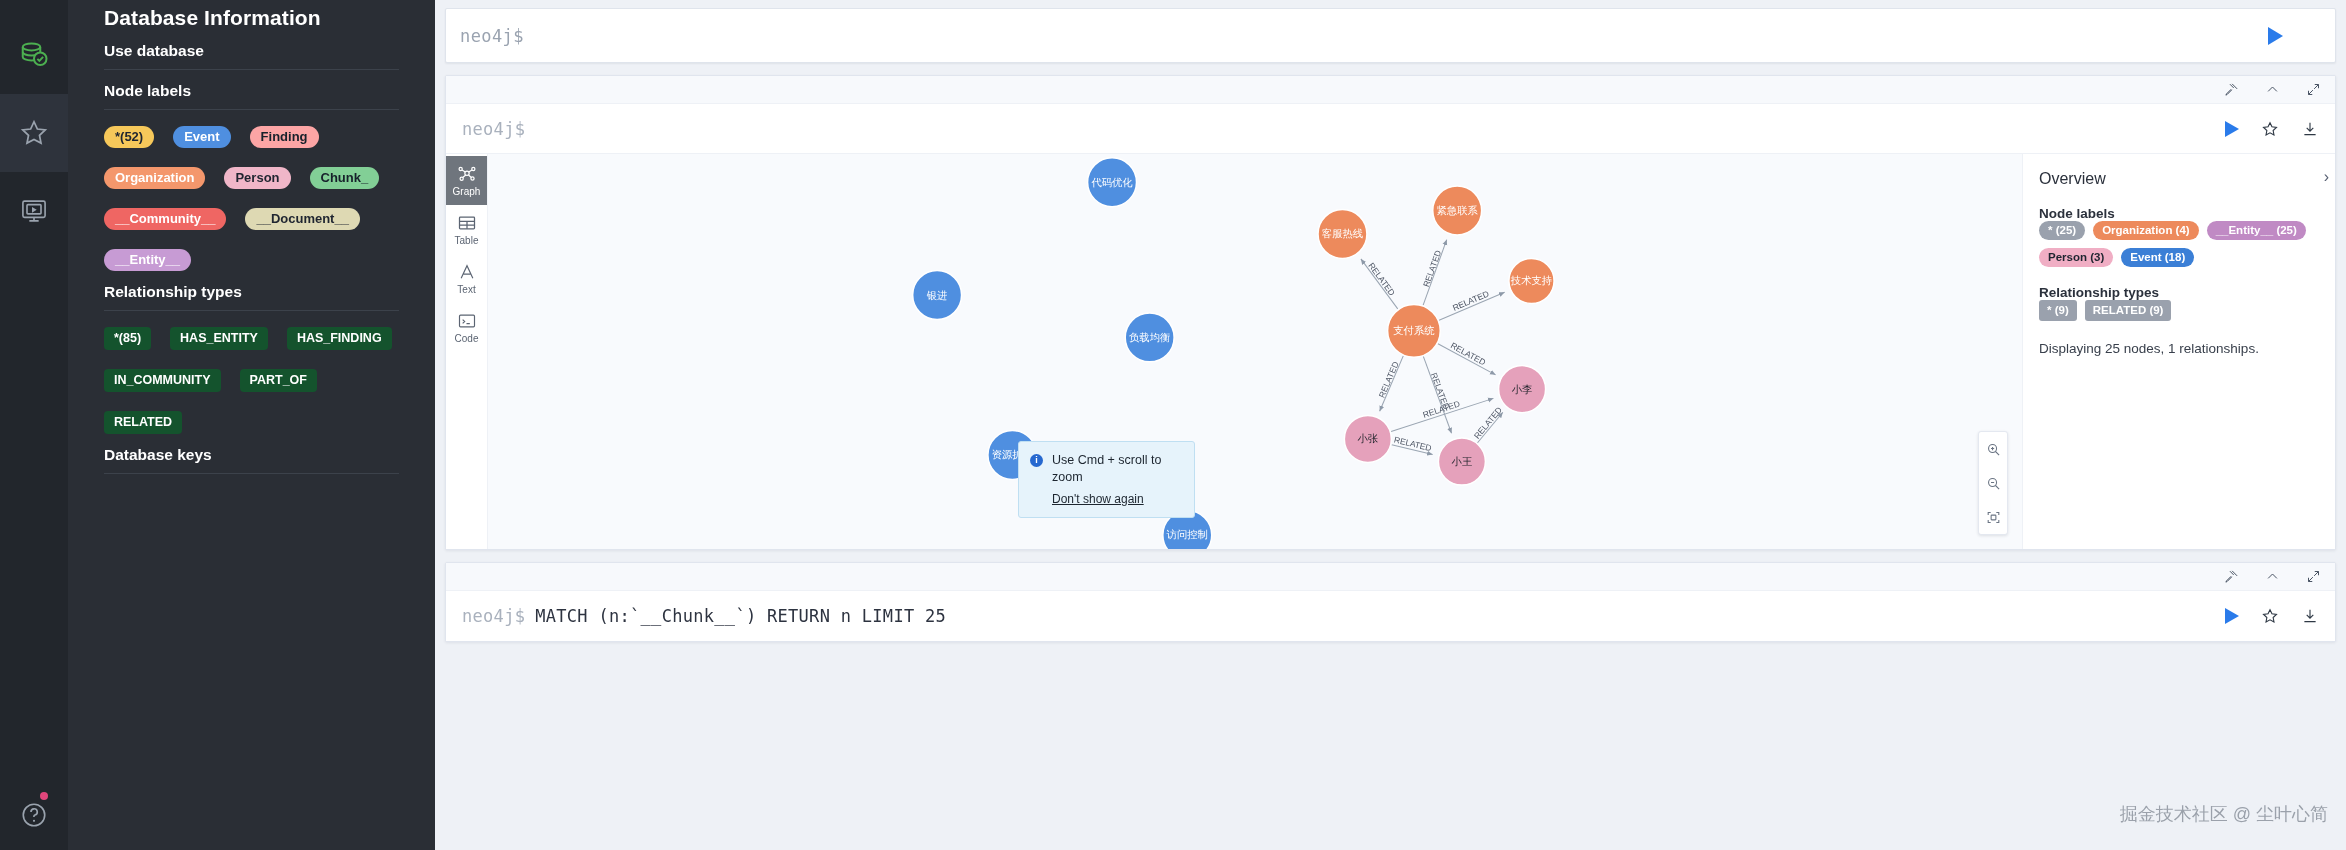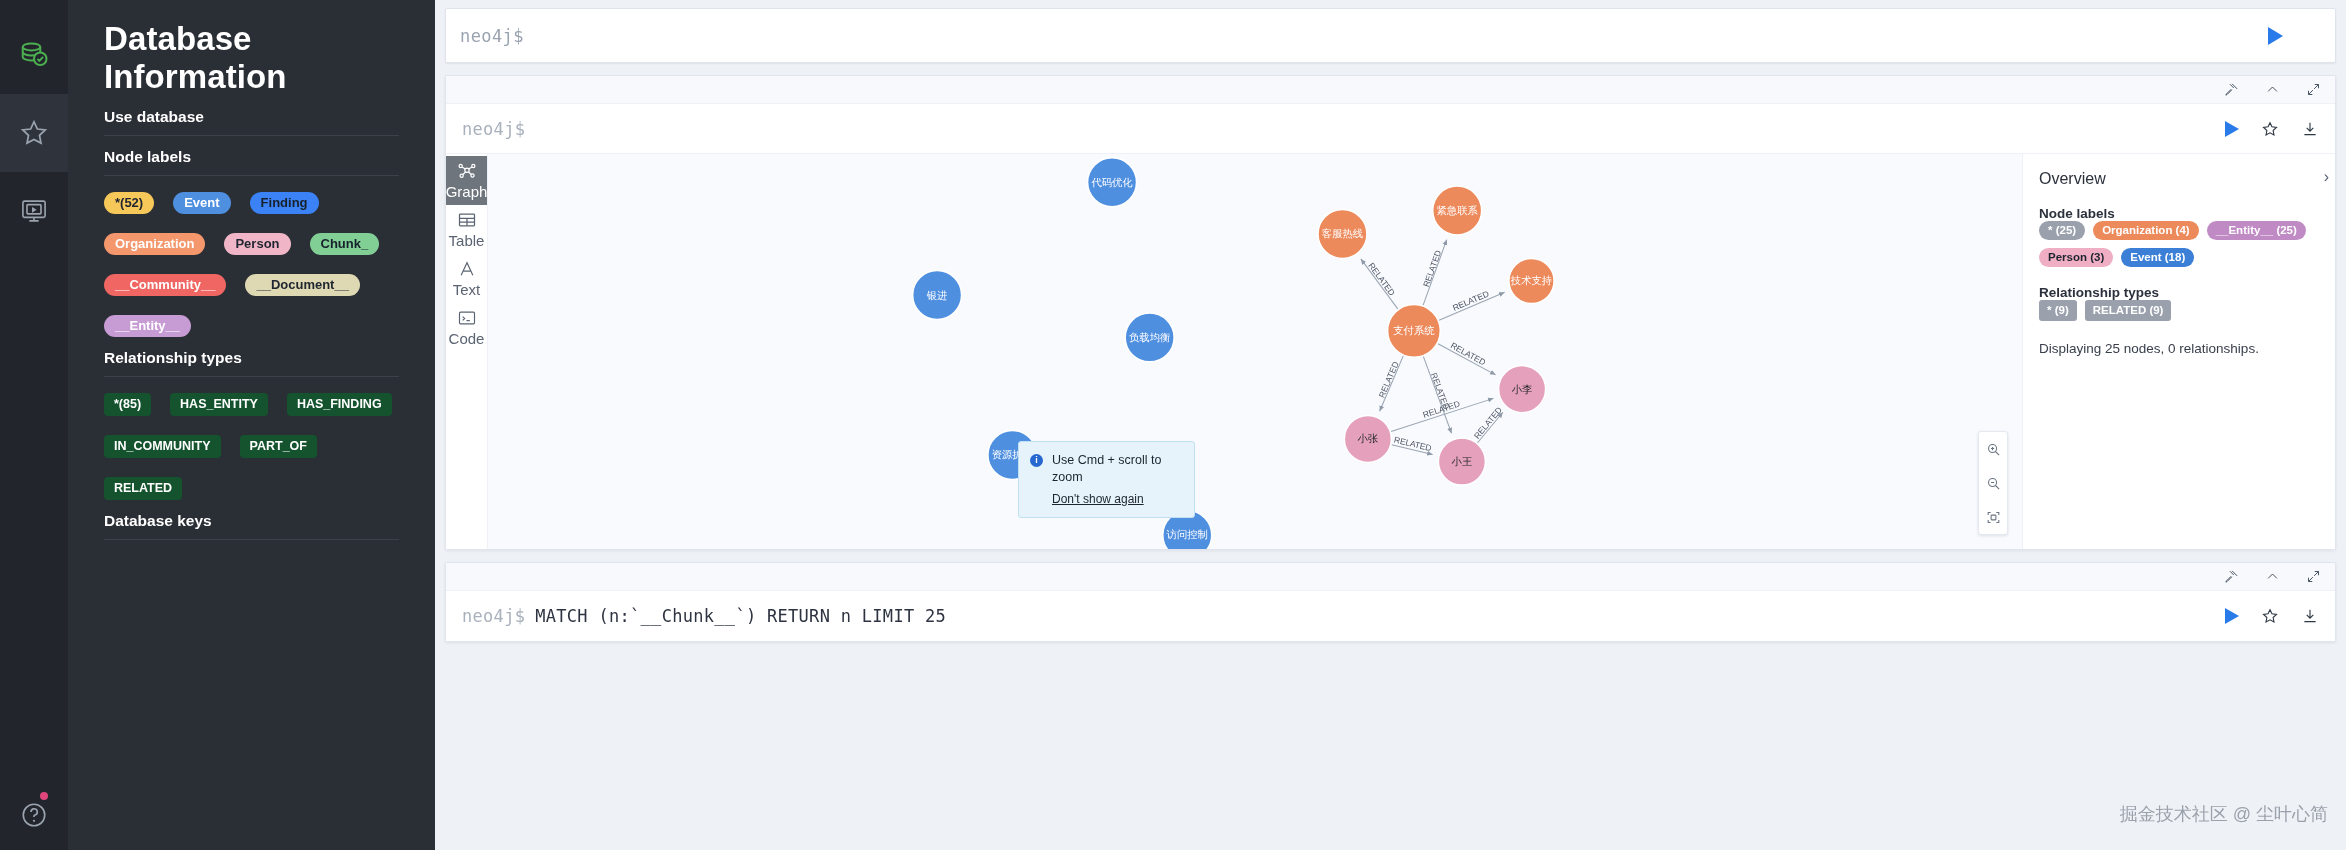--- a/index.html
+++ b/index.html
@@ -31,22 +31,22 @@
     border-radius: 50%; background: #e0467c;
   }
 
   
   #sidebar {
     position: absolute; left: 68px; top: 0; width: 367px; height: 850px;
     background: #2a2e35; overflow: hidden; padding: 0 36px;
     color: #eaeef2;
   }
   #sidebar h1 {
-    font-size: 33px; font-weight: bold; letter-spacing: .1px;
-    padding-top: 20px; color: #fff;
+    font-size: 21px; font-weight: bold; letter-spacing: .1px;
+    padding-top: 6px; color: #fff;
   }
   .sb-section-title {
     font-size: 15.5px; font-weight: bold; color: #fff; margin-top: 12px;
   }
   .sb-rule { height: 1px; background: #3c424b; margin-top: 9px; }
   .sb-select {
     margin-top: 14px; height: 33px; width: 100%; background: #fff;
     border: none; border-radius: 2px; display: flex; align-items: center;
     justify-content: space-between; padding: 0 10px; cursor: pointer;
     font-size: 14.5px; color: #20242a;
@@ -115,21 +115,21 @@
 
   
   .frame-body { display: flex; height: 395px; }
   .view-tabs {
     width: 42px; background: #fff; border-right: 1px solid #eef1f6;
     padding-top: 2px; flex-shrink: 0;
   }
   .vtab {
     height: 49px; display: flex; flex-direction: column; align-items: center;
     justify-content: center; gap: 2px; cursor: pointer; color: #5d6personal;
-    color: #5b6472; font-size: 15px;
+    color: #5b6472; font-size: 10px;
   }
   .vtab.active { background: #6f757d; color: #fff; }
   .graph-canvas {
     flex: 1; position: relative; background: #f8fafd; overflow: hidden;
   }
   .side-panel {
     width: 313px; background: #fff; border-left: 1px solid #eef1f6;
     padding: 16px 18px 0 16px; position: relative; flex-shrink: 0;
   }
   .sp-title { font-size: 16px; color: #2b313c; }
@@ -236,21 +236,21 @@
   <h1>Database Information</h1>
 
   <div class="sb-section-title">Use database</div>
   <div class="sb-rule"></div>
 
   <div class="sb-section-title">Node labels</div>
   <div class="sb-rule"></div>
   <div class="chips" id="sb-node-chips">
       <div class="chip" style="background: rgb(246, 200, 90); color: rgb(31, 37, 48);">*(52)</div>
       <div class="chip" style="background: rgb(79, 143, 224); color: rgb(255, 255, 255);">Event</div>
-      <div class="chip" style="background: #3b82f6; color: rgb(23, 33, 43);">Finding</div>
+      <div class="chip" style="background: #fca5a5; color: rgb(23, 33, 43);">Finding</div>
       <div class="chip" style="background: rgb(244, 151, 108); color: rgb(255, 255, 255);">Organization</div>
       <div class="chip" style="background: rgb(240, 182, 200); color: rgb(31, 37, 48);">Person</div>
       <div class="chip" style="background: rgb(130, 207, 150); color: rgb(23, 33, 43);">Chunk_</div>
       <div class="chip" style="background: rgb(239, 102, 99); color: rgb(255, 255, 255);">__Community__</div>
       <div class="chip" style="background: rgb(222, 217, 179); color: rgb(31, 37, 48);">__Document__</div>
       <div class="chip" style="background: rgb(199, 155, 212); color: rgb(255, 255, 255);">__Entity__</div>
     </div>
 
   <div class="sb-section-title">Relationship types</div>
   <div class="sb-rule"></div>
@@ -472,21 +472,21 @@
             <div class="sp-chip" style="background: rgb(237, 138, 92); color: rgb(255, 255, 255);">Organization (4)</div>
             <div class="sp-chip" style="background: rgb(192, 138, 196); color: rgb(255, 255, 255);">__Entity__ (25)</div>
             <div class="sp-chip" style="background: rgb(240, 174, 196); color: rgb(31, 37, 48);">Person (3)</div>
             <div class="sp-chip" style="background: rgb(59, 127, 214); color: rgb(255, 255, 255);">Event (18)</div>
           </div>
         <div class="sp-head">Relationship types</div>
         <div class="sp-chips" id="ov-rel-chips">
             <div class="sp-rel-chip">* (9)</div>
             <div class="sp-rel-chip">RELATED (9)</div>
           </div>
-        <div class="sp-status">Displaying 25 nodes, 0 relationships.</div>
+        <div class="sp-status">Displaying 25 nodes, 1 relationships.</div>
       </div>
     </div>
   </div>
 
   <div class="frame">
     <div class="frame-titlebar">
       <span class="tb-icon">
         <svg width="15" height="15" viewBox="0 0 24 24" fill="none" stroke="#4a5565" stroke-width="1.6">
           <path d="M9.5 3.5l6 6M13 3l8 8M11.5 11.5L4 19l-1 2 2-1 7.5-7.5"></path>
         </svg>

